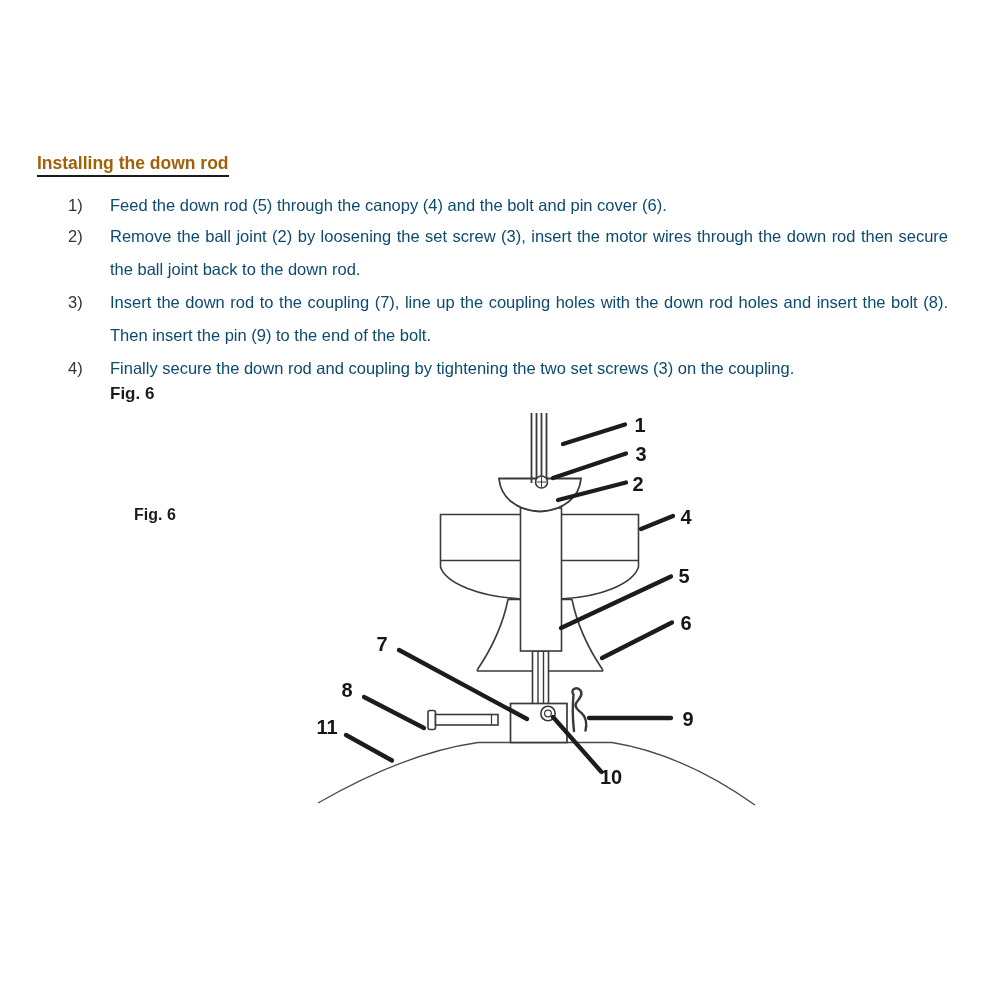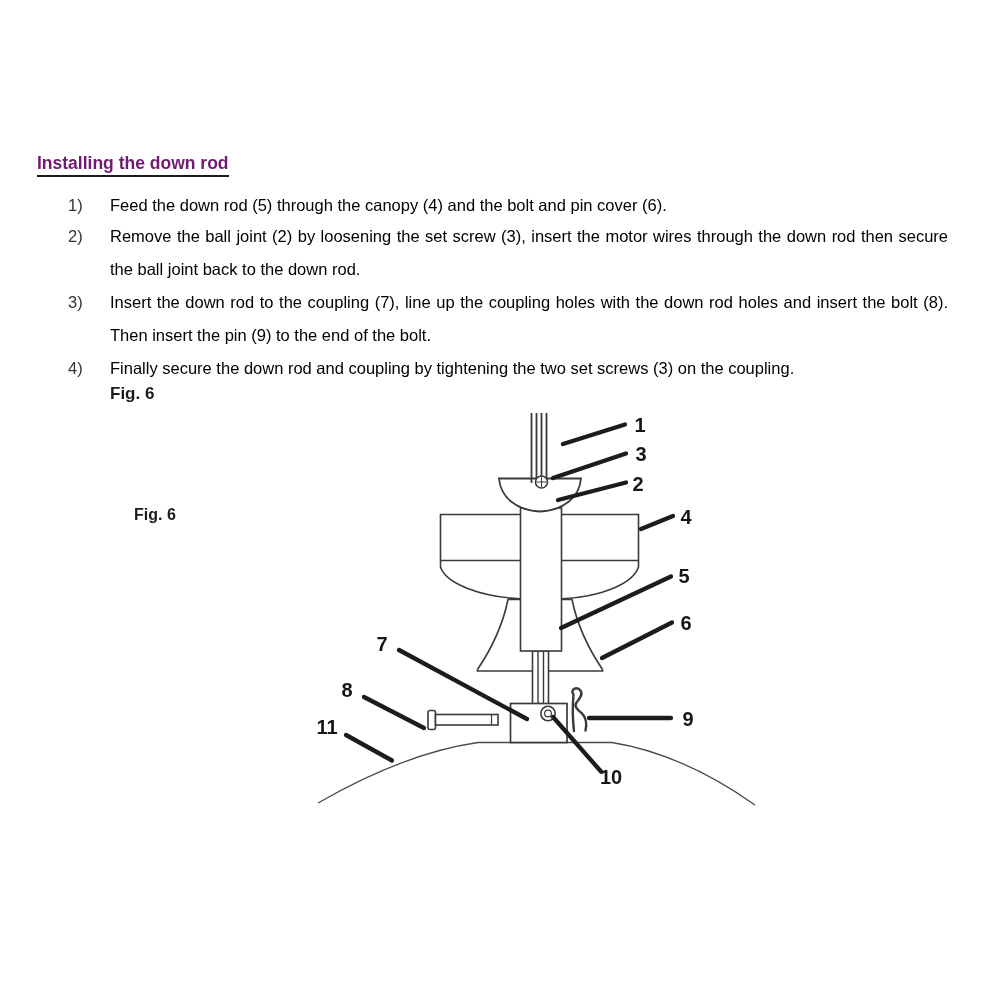--- a/index.html
+++ b/index.html
@@ -6,32 +6,32 @@
   .page{
     position:relative;
     width:1000px;height:1000px;
     background:#ffffff;
     font-family:"Liberation Sans", sans-serif;
     color:#343434;
     overflow:hidden;
   }
   .heading{
     position:absolute;left:37px;top:153px;
-    font-size:17.5px;font-weight:bold;color:#701a75;
+    font-size:17.5px;font-weight:bold;color:#a16207;
     border-bottom:2px solid #1b1b1b;padding-bottom:1px;
     white-space:nowrap;
   }
   .step{position:absolute;left:68px;width:880px;}
   .step .num{
     position:absolute;left:0;top:0;width:34px;
     font-size:16.5px;line-height:33px;color:#343434;
   }
   .step .txt{
     display:block;margin-left:42px;width:838px;
-    font-size:16.5px;line-height:33px;text-align:justify;color:#000000;
+    font-size:16.5px;line-height:33px;text-align:justify;color:#0c4a6e;
   }
   .fig-inline{
     position:absolute;left:110px;top:384px;
     font-size:17px;font-weight:bold;color:#1b1b1b;
   }
   .fig-side{
     position:absolute;left:134px;top:506px;
     font-size:16px;font-weight:bold;color:#1b1b1b;
   }
   .diagram-svg{position:absolute;left:0;top:0;width:1000px;height:1000px;}

